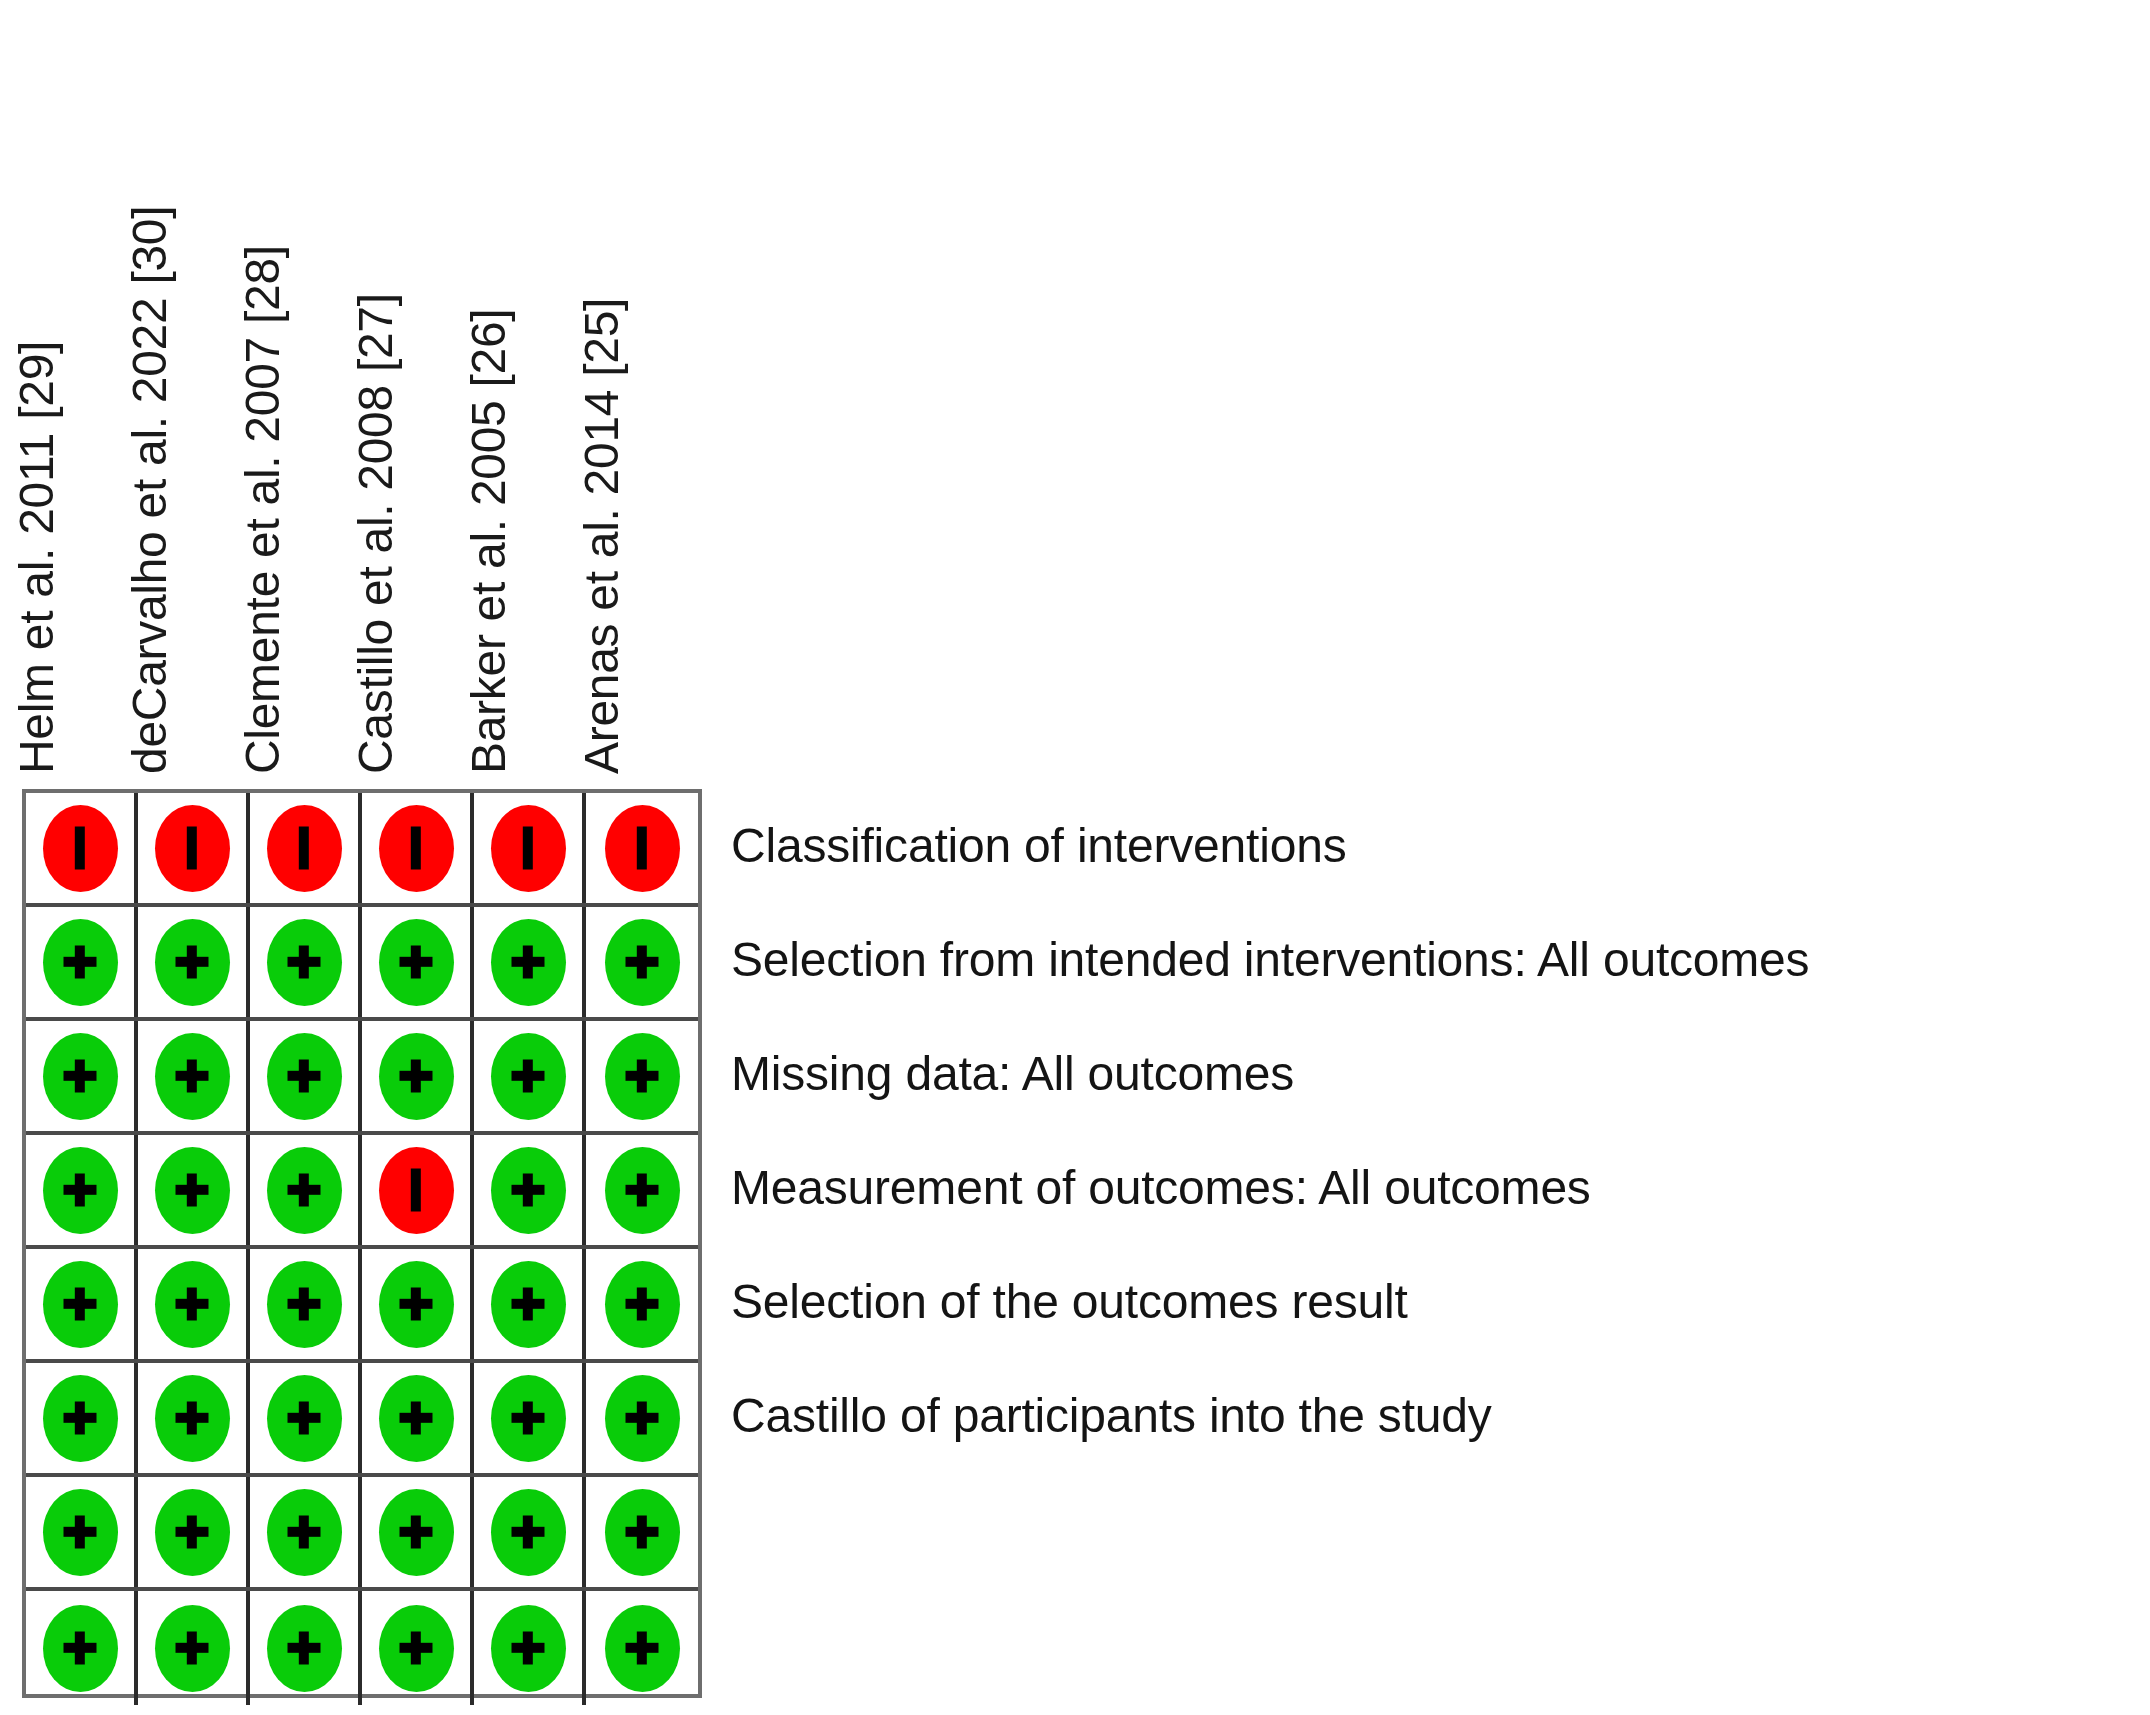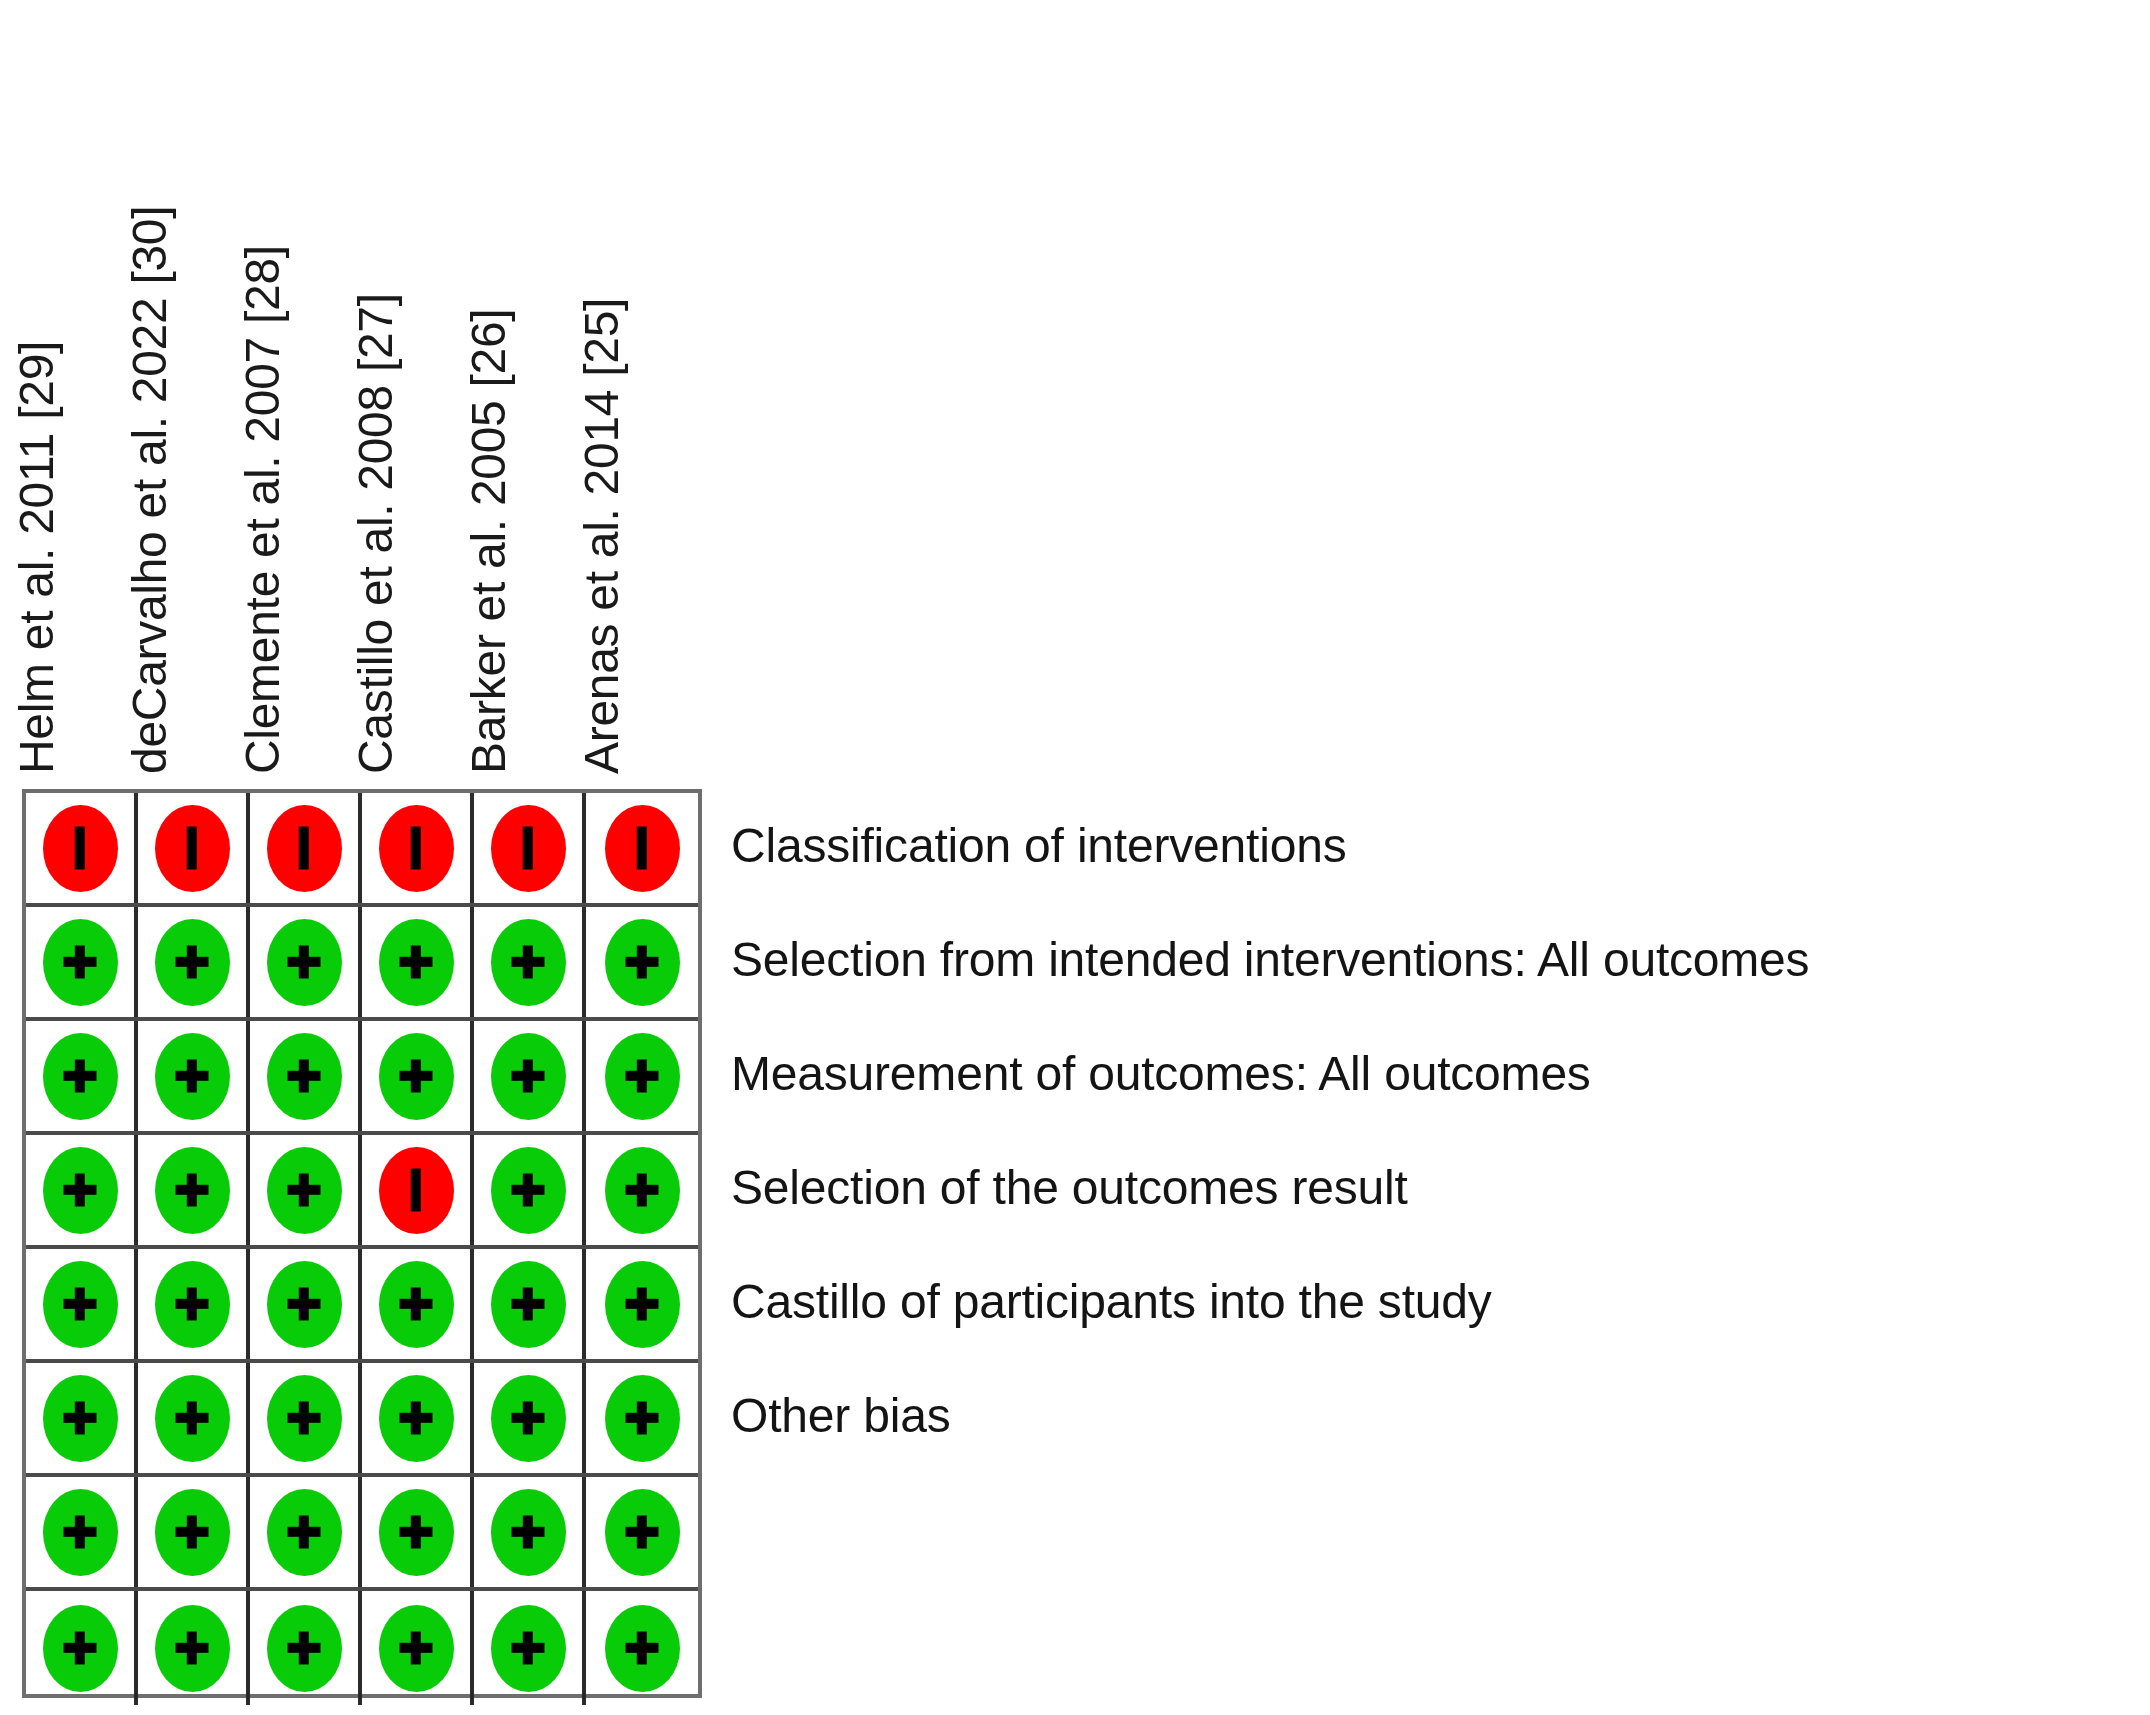--- a/index.html
+++ b/index.html
@@ -322,18 +322,18 @@
       </div>
       <div class="grid-cell">
         <div class="judgement low glyph-plus"></div>
       </div>
     </div>
   </div>
 
 <div id="domain-labels">
     <div class="domain-label">Classification of interventions</div>
     <div class="domain-label">Selection from intended interventions: All outcomes</div>
+    <div class="domain-label">Missing data: All outcomes</div>
     <div class="domain-label">Measurement of outcomes: All outcomes</div>
     <div class="domain-label">Selection of the outcomes result</div>
     <div class="domain-label">Castillo of participants into the study</div>
-    <div class="domain-label">Other bias</div>
   </div>
 
 
 </body></html>

